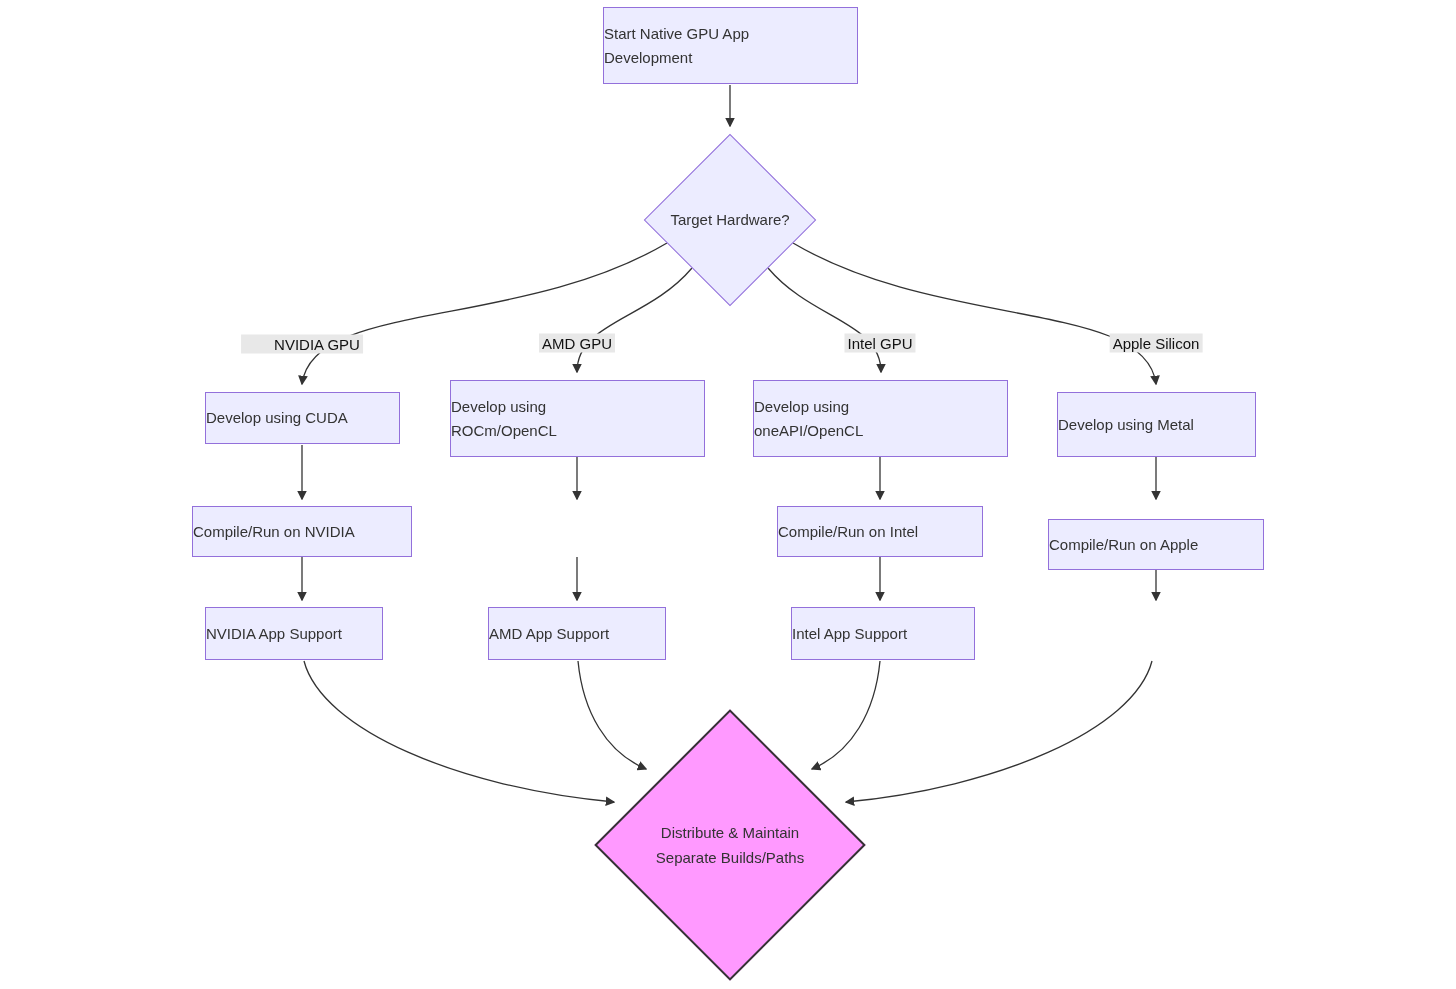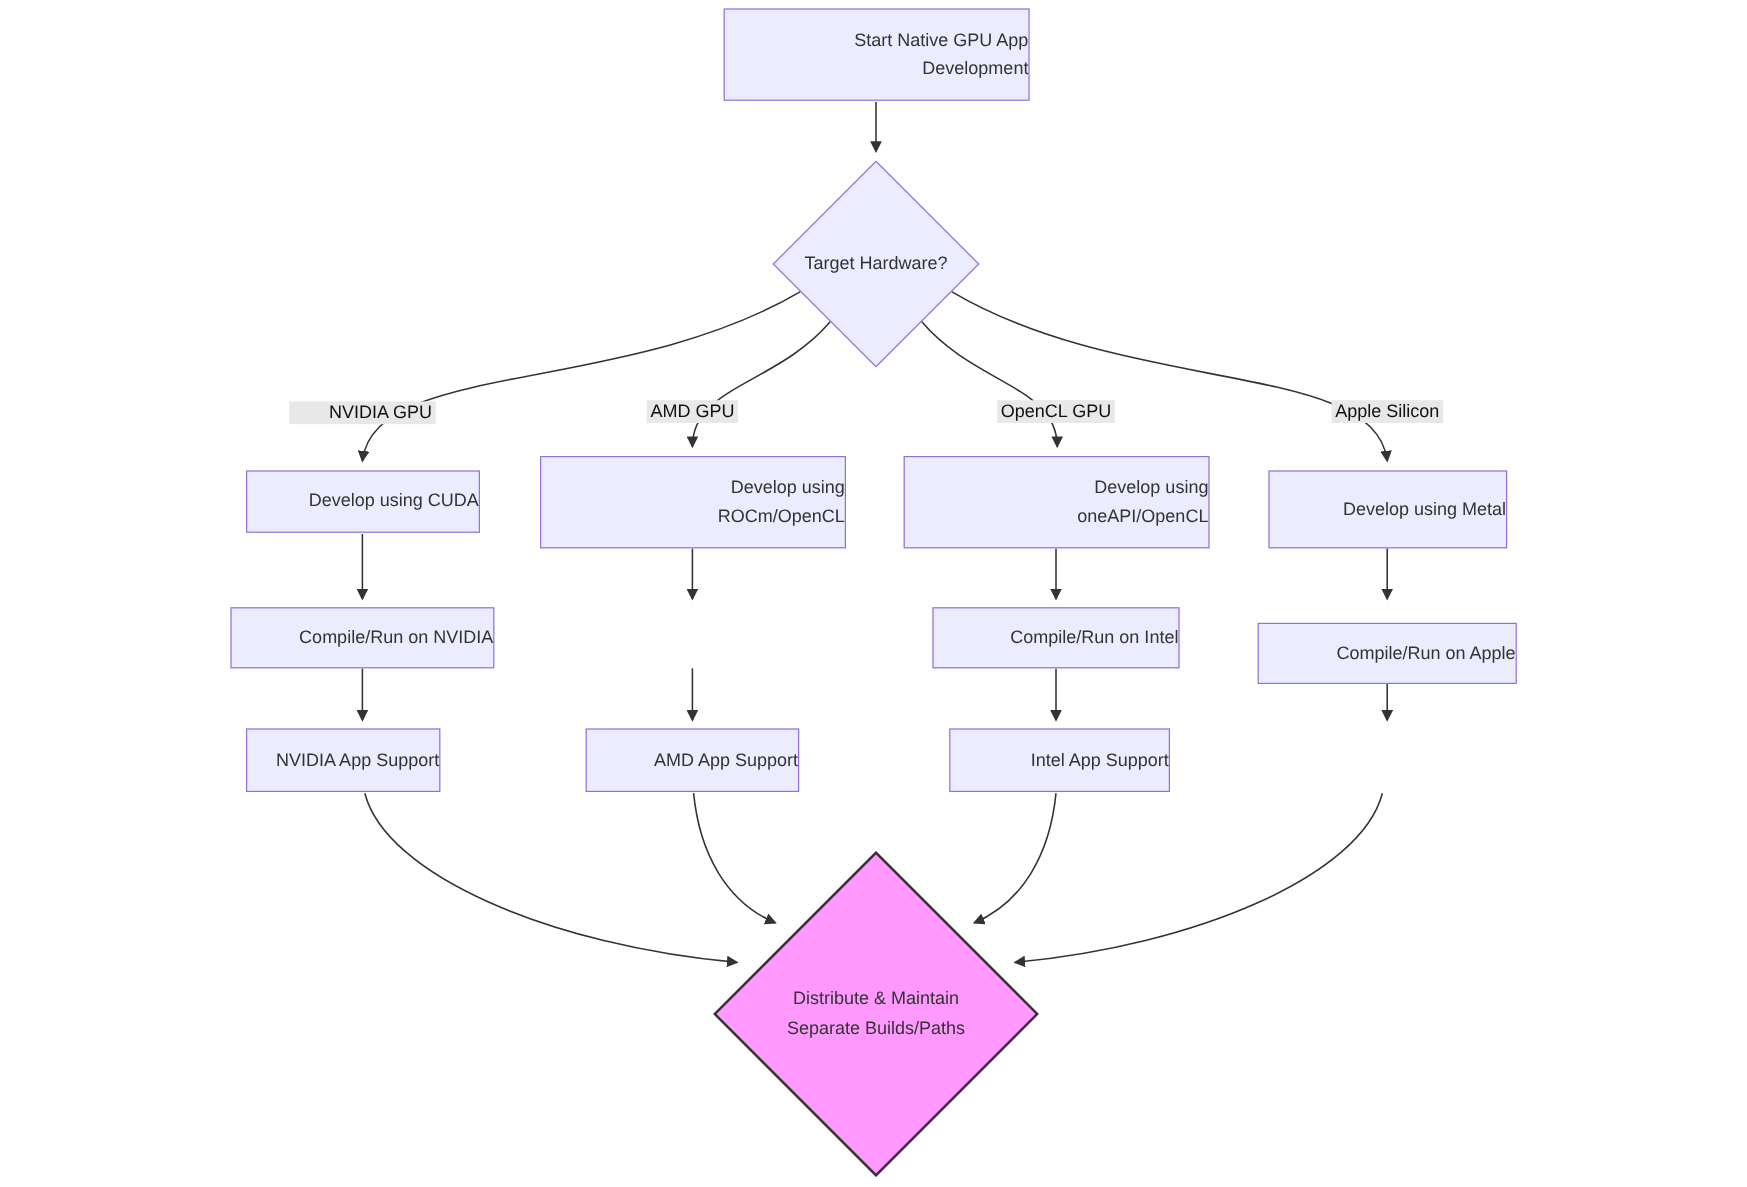--- a/index.html
+++ b/index.html
@@ -5,21 +5,21 @@
   html,body { margin:0; padding:0; background:#fff; }
   .canvas {
     position:relative; width:1456px; height:989px; background:#fff;
     font-family:"Liberation Sans", sans-serif; overflow:hidden;
   }
   svg.edges { position:absolute; left:0; top:0; width:1456px; height:989px; }
   .edge { stroke:var(--edge-color,#333333); stroke-width:1.3; fill:none; }
 
   .node {
     position:absolute; display:flex; flex-direction:column;
-    align-items:flex-end; justify-content:center;
+    align-items:flex-start; justify-content:center;
     background:var(--node-fill,#ECECFF); border:1px solid var(--node-border,#9370DB);
     color:var(--text-color,#333); font-size:15px; line-height:1.6;
     text-align:center; box-sizing:border-box;
   }
   .diamond-shape {
     position:absolute; transform:rotate(45deg);
     background:var(--node-fill,#ECECFF); border:1px solid var(--node-border,#9370DB);
     box-sizing:border-box;
   }
   .diamond-shape.final {
@@ -41,21 +41,21 @@
   .d1-shape  { left:669px; top:159px; width:122px; height:122px; }
   .d1-label  { left:645px; top:195px; width:170px; height:50px; }
   .n-dev-cuda   { left:205px;  top:392px; width:195px; height:52px; }
   .n-dev-rocm   { left:450px;  top:380px; width:255px; height:77px; }
   .n-dev-oneapi { left:753px;  top:380px; width:255px; height:77px; }
   .n-dev-metal  { left:1057px; top:392px; width:199px; height:65px; }
   .n-run-nvidia { left:192px;  top:506px; width:220px; height:51px; }
   .n-run-amd    { left:474px;  top:506px; width:206px; height:51px; }
   .n-run-intel  { left:777px;  top:506px; width:206px; height:51px; }
   .n-run-apple  { left:1048px; top:519px; width:216px; height:51px; }
-  .n-sup-nvidia { left:205px;  top:607px; width:162px; height:53px; }
+  .n-sup-nvidia { left:205px;  top:607px; width:178px; height:53px; }
   .n-sup-amd    { left:488px;  top:607px; width:178px; height:53px; }
   .n-sup-intel  { left:791px;  top:607px; width:184px; height:53px; }
   .n-sup-apple  { left:1063px; top:607px; width:186px; height:53px; }
   .d2-shape  { left:634px; top:749px; width:192px; height:192px; }
   .d2-label  { left:630px; top:815px; width:200px; height:60px; }
   .el-nvidia { left:302px;  top:344px;padding-left:33px; }
   .el-amd    { left:577px;  top:343px;text-align:right; }
   .el-intel  { left:880px;  top:343px; }
   .el-apple  { left:1156px; top:343px; }
 </style>
@@ -98,21 +98,21 @@
     <span>Development</span>
   </div>
 
   <div class="diamond-shape d1-shape"></div>
   <div class="diamond-label d1-label">
     <span>Target Hardware?</span>
   </div>
 
   <div class="edge-label el-nvidia">NVIDIA GPU</div>
   <div class="edge-label el-amd">AMD GPU</div>
-  <div class="edge-label el-intel">OpenCL GPU</div>
+  <div class="edge-label el-intel">Intel GPU</div>
   <div class="edge-label el-apple">Apple Silicon</div>
 
   <div class="node n-dev-cuda">
     <span>Develop using CUDA</span>
   </div>
   <div class="node n-dev-rocm">
     <span>Develop using</span>
     <span>ROCm/OpenCL</span>
   </div>
   <div class="node n-dev-oneapi">

